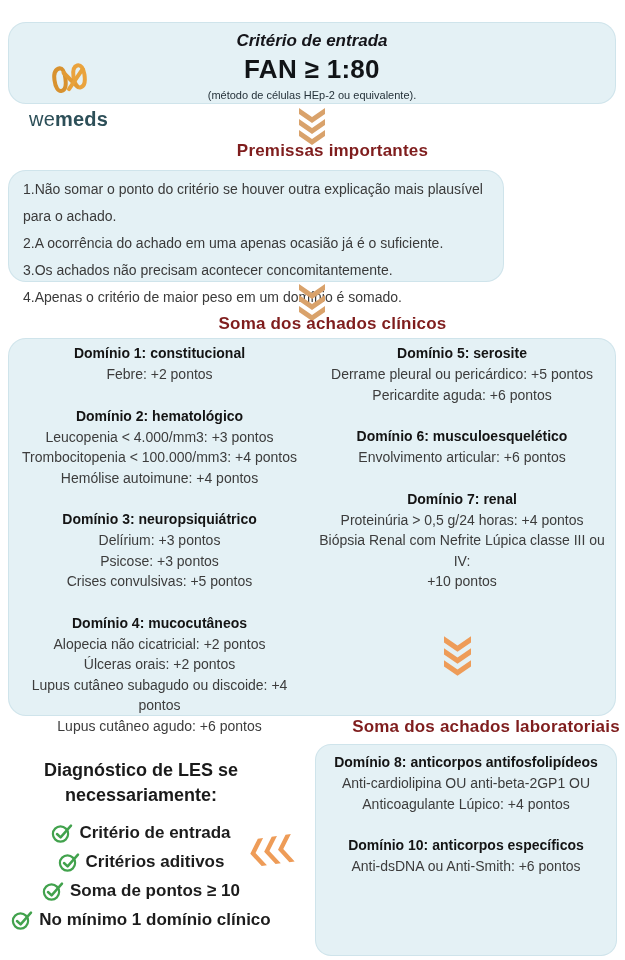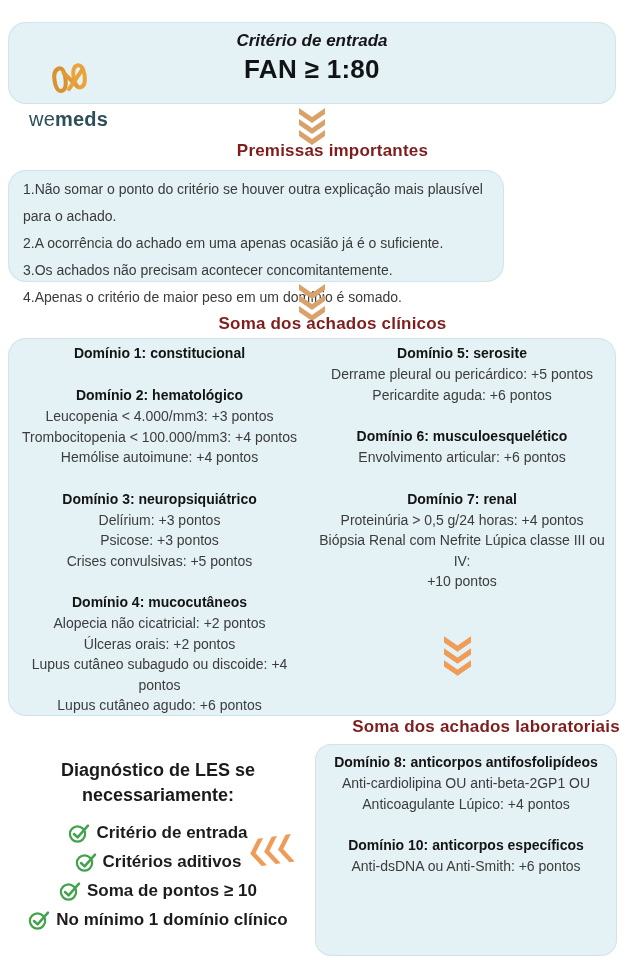--- a/index.html
+++ b/index.html
@@ -32,21 +32,21 @@
   .chev-left svg{display:block;margin-left:-3px;}
   
   .premise-item{font-size:14px;line-height:27px;color:#3a3a3a;}
   .premises-inner{padding:5px 10px 0 14px;}
   
   .col{position:absolute;text-align:center;}
   .domain{margin-bottom:21px;}
   .domain-name{font-weight:700;font-size:14px;line-height:21px;color:#141414;}
   .domain-item{font-size:14px;line-height:20.5px;color:#3c3c3c;white-space:pre-line;}
   
-  .diagnosis{position:absolute;left:17px;top:758px;width:282px;text-align:center;}
+  .diagnosis{position:absolute;left:0px;top:758px;width:282px;text-align:center;}
   .diag-title{font-weight:700;font-size:18px;line-height:25px;color:#1a1a1a;}
   .checklist{margin-top:14px;display:flex;flex-direction:column;gap:7px;align-items:center;}
   .check-item{display:flex;align-items:center;gap:6px;}
   .check-item .lbl{font-weight:700;font-size:17px;color:#1c1c1c;white-space:nowrap;}
 </style>
 </head>
 <body>
 
 <div class="page">
 
@@ -57,20 +57,21 @@
           <path d="M12 9 C7 10 5 15 6 22 C7 30 10 35 14 34 C18 33 19 27 18 20 C17 13 15 9 12 9 Z" stroke="#d8922f" stroke-width="4.4"></path>
           <path d="M31 6 C27 7 26 12 27 19 C28 26 31 31 35 30 C39 29 40 23 39 16 C38 9 35 5 31 6 Z" stroke="#eaa33d" stroke-width="4.4"></path>
           <path d="M16 14 L31 29" stroke="#e29b35" stroke-width="4.4"></path>
           <path d="M22 32 L37 10" stroke="#e8a23a" stroke-width="4.4"></path>
         </g>
       </svg>
       <div class="brand"><span>we</span><b>meds</b></div>
     </div>
     <div class="hb-title">Critério de entrada</div>
     <div class="hb-criterion">FAN ≥ 1:80</div>
+    <div class="hb-note">(método de células HEp-2 ou equivalente).</div>
   </div>
 
   <div class="chev-down chev-tan" style="left:299px;top:108px;">
     <svg width="26" height="15" viewBox="0 0 26 15">
         <polygon fill="currentColor" points="0,0 13,9 26,0 26,6 13,15 0,6"></polygon>
       </svg>
     <svg width="26" height="15" viewBox="0 0 26 15">
         <polygon fill="currentColor" points="0,0 13,9 26,0 26,6 13,15 0,6"></polygon>
       </svg>
     <svg width="26" height="15" viewBox="0 0 26 15">
@@ -100,20 +101,21 @@
         <polygon fill="currentColor" points="0,0 13,9 26,0 26,6 13,15 0,6"></polygon>
       </svg>
   </div>
 
   <div class="section-title" style="top:314px;">Soma dos achados clínicos</div>
 
   <div class="bluebox" style="left:8px;top:338px;width:608px;height:378px;"></div>
   <div class="col" id="clinical-left" style="left:12px;top:343px;width:295px;">
       <div class="domain">
         <div class="domain-name">Domínio 1: constitucional</div>
+        <div class="domain-item">Febre: +2 pontos</div>
       </div>
       <div class="domain">
         <div class="domain-name">Domínio 2: hematológico</div>
         <div class="domain-item">Leucopenia &lt; 4.000/mm3: +3 pontos</div>
         <div class="domain-item">Trombocitopenia &lt; 100.000/mm3: +4 pontos</div>
         <div class="domain-item">Hemólise autoimune: +4 pontos</div>
       </div>
       <div class="domain">
         <div class="domain-name">Domínio 3: neuropsiquiátrico</div>
         <div class="domain-item">Delírium: +3 pontos</div>

